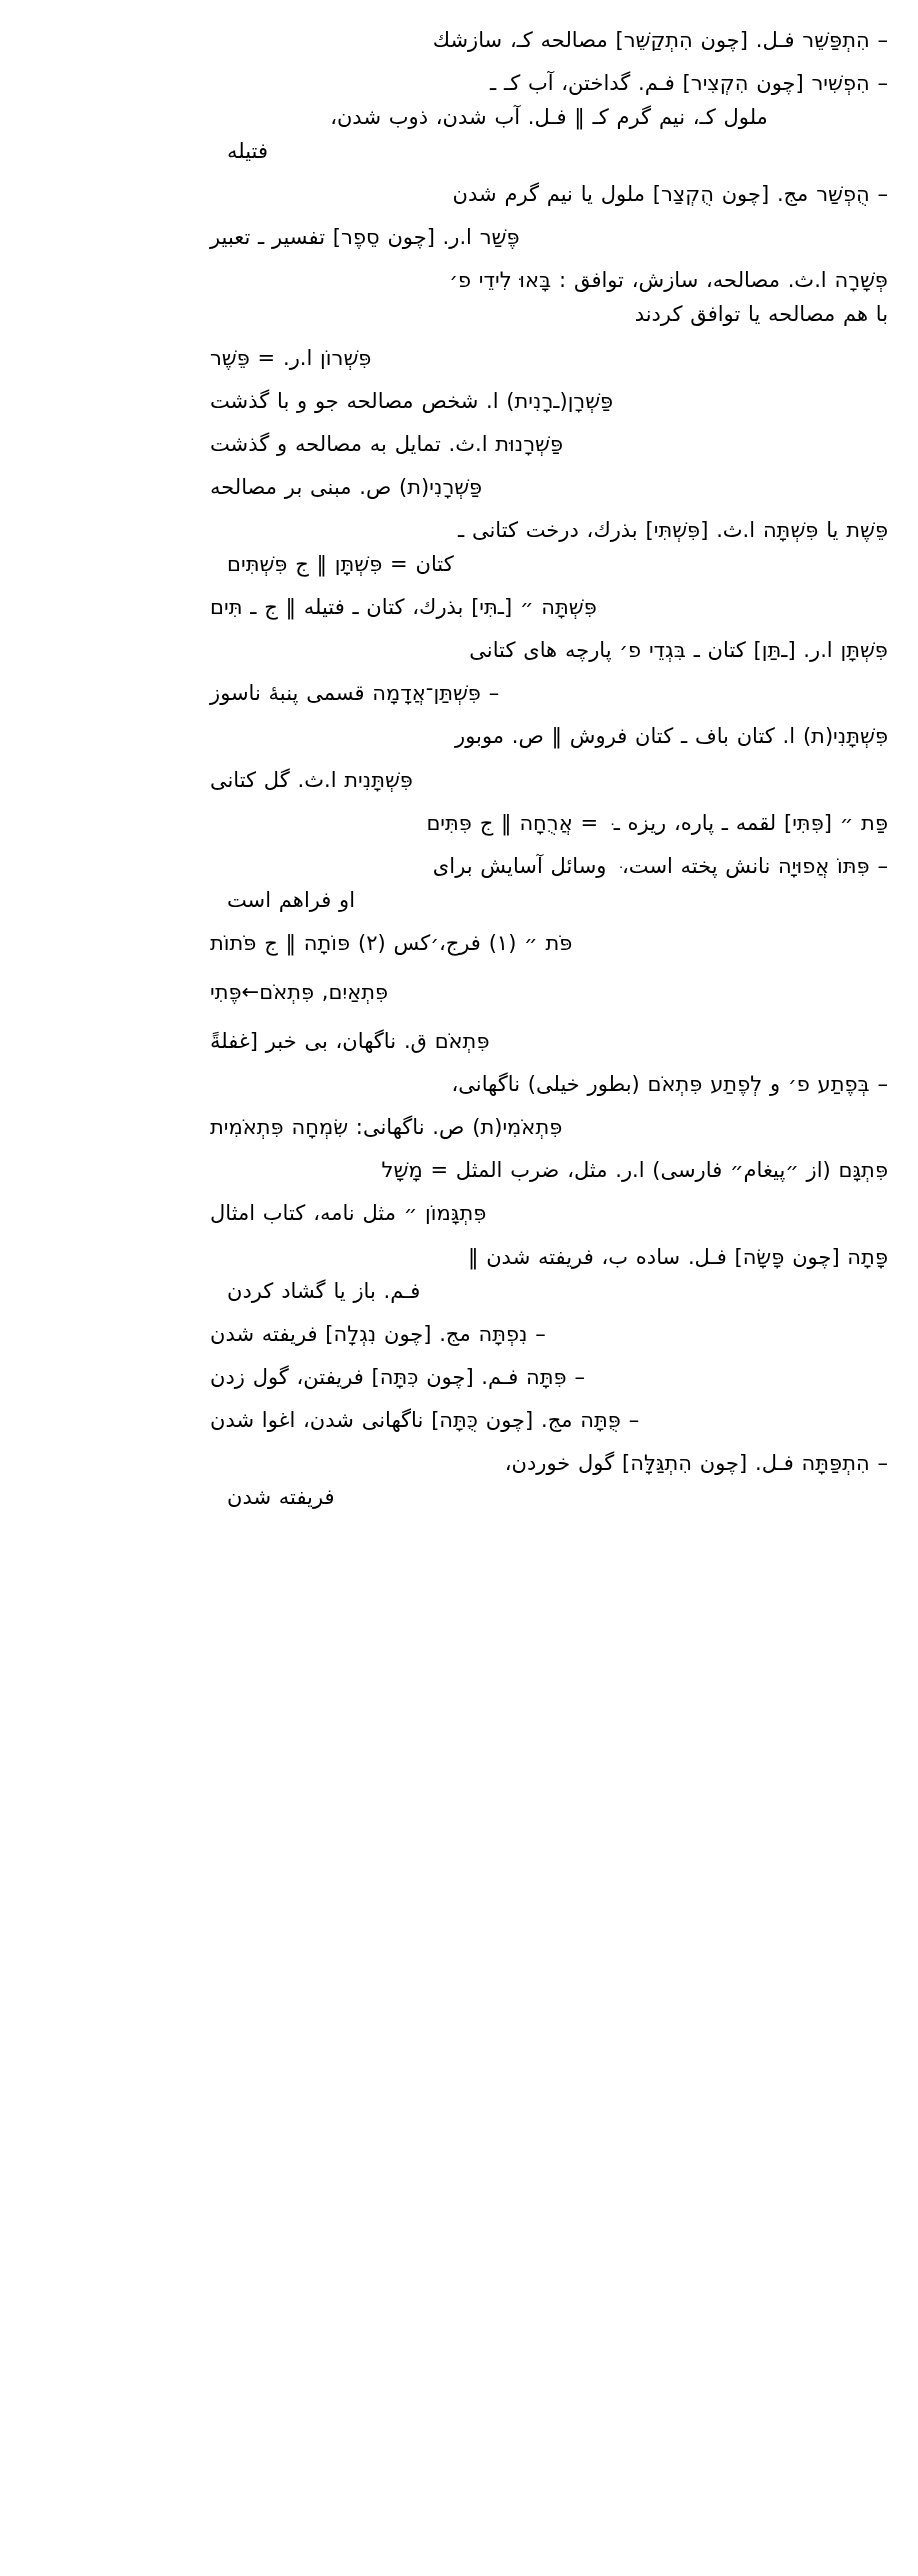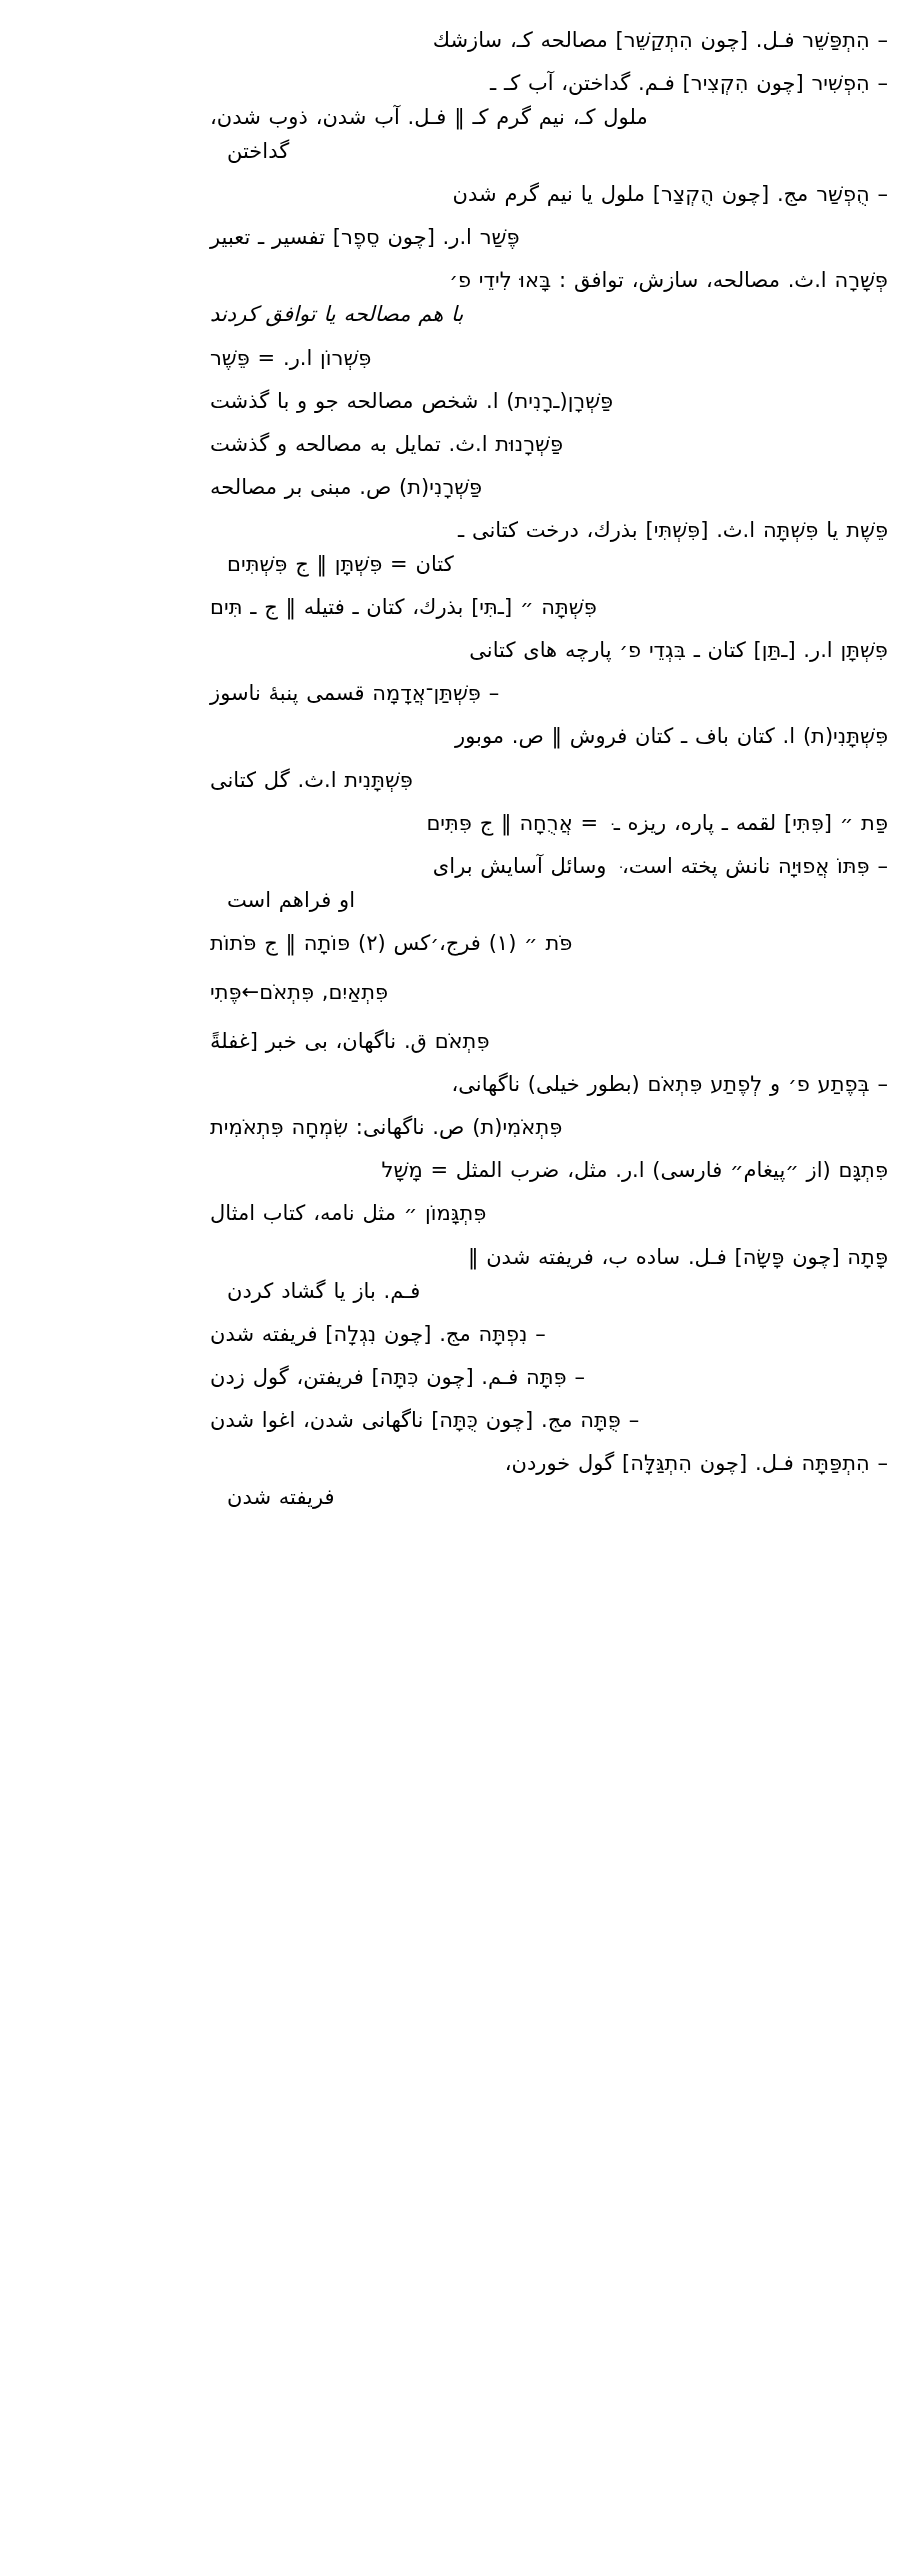--- a/index.html
+++ b/index.html
@@ -26,48 +26,47 @@
     font-size: 21px;
     line-height: 1.62;
     margin: 0 0 9.1px 0;
     word-spacing: 1.1px;
   }
   .entry.center {
     text-align: left;
   }
   .tail {
     display: block;
-    text-align: left;
-    font-style: italic;
+    text-align: right;
   }
   .tail-left {
     display: block;
     text-align: left;
     padding-left: 17px;
   }
   .tail-right {
     display: block;
-    text-align: left;
+    text-align: center;
     padding-right: 0px;
   }
   .big-gap { margin-bottom: 15px; margin-top: 15px; }
 </style>
 </head>
 <body>
 
 <div class="page">
 
   <div class="entry">
     <span>‎– הִתְפַּשֵּׁר‎ فـل. [چون הִתְקַשֵּׁר] مصالحه كـ، سازشك</span>
   </div>
 
   <div class="entry">
     <span>‎– הִפְשִׁיר‎ [چون הִקְצִיר] فـم.  گداختن، آب كـ ـ</span>
     <span class="tail-right">ملول كـ، نيم گرم كـ ‖ فـل.  آب شدن، ذوب شدن،</span>
-    <span class="tail-left">گداختن</span>
+    <span class="tail-left">فتيله</span>
   </div>
 
   <div class="entry">
     <span>‎– הֻפְשַׁר‎ مج.  [چون הֻקְצַר] ملول يا نيم گرم شدن</span>
   </div>
 
   <div class="entry center">
     <span>פֶּשַׁר‎ ا.ر.   [چون סֵפֶר] تفسير ـ تعبير</span>
   </div>
 

